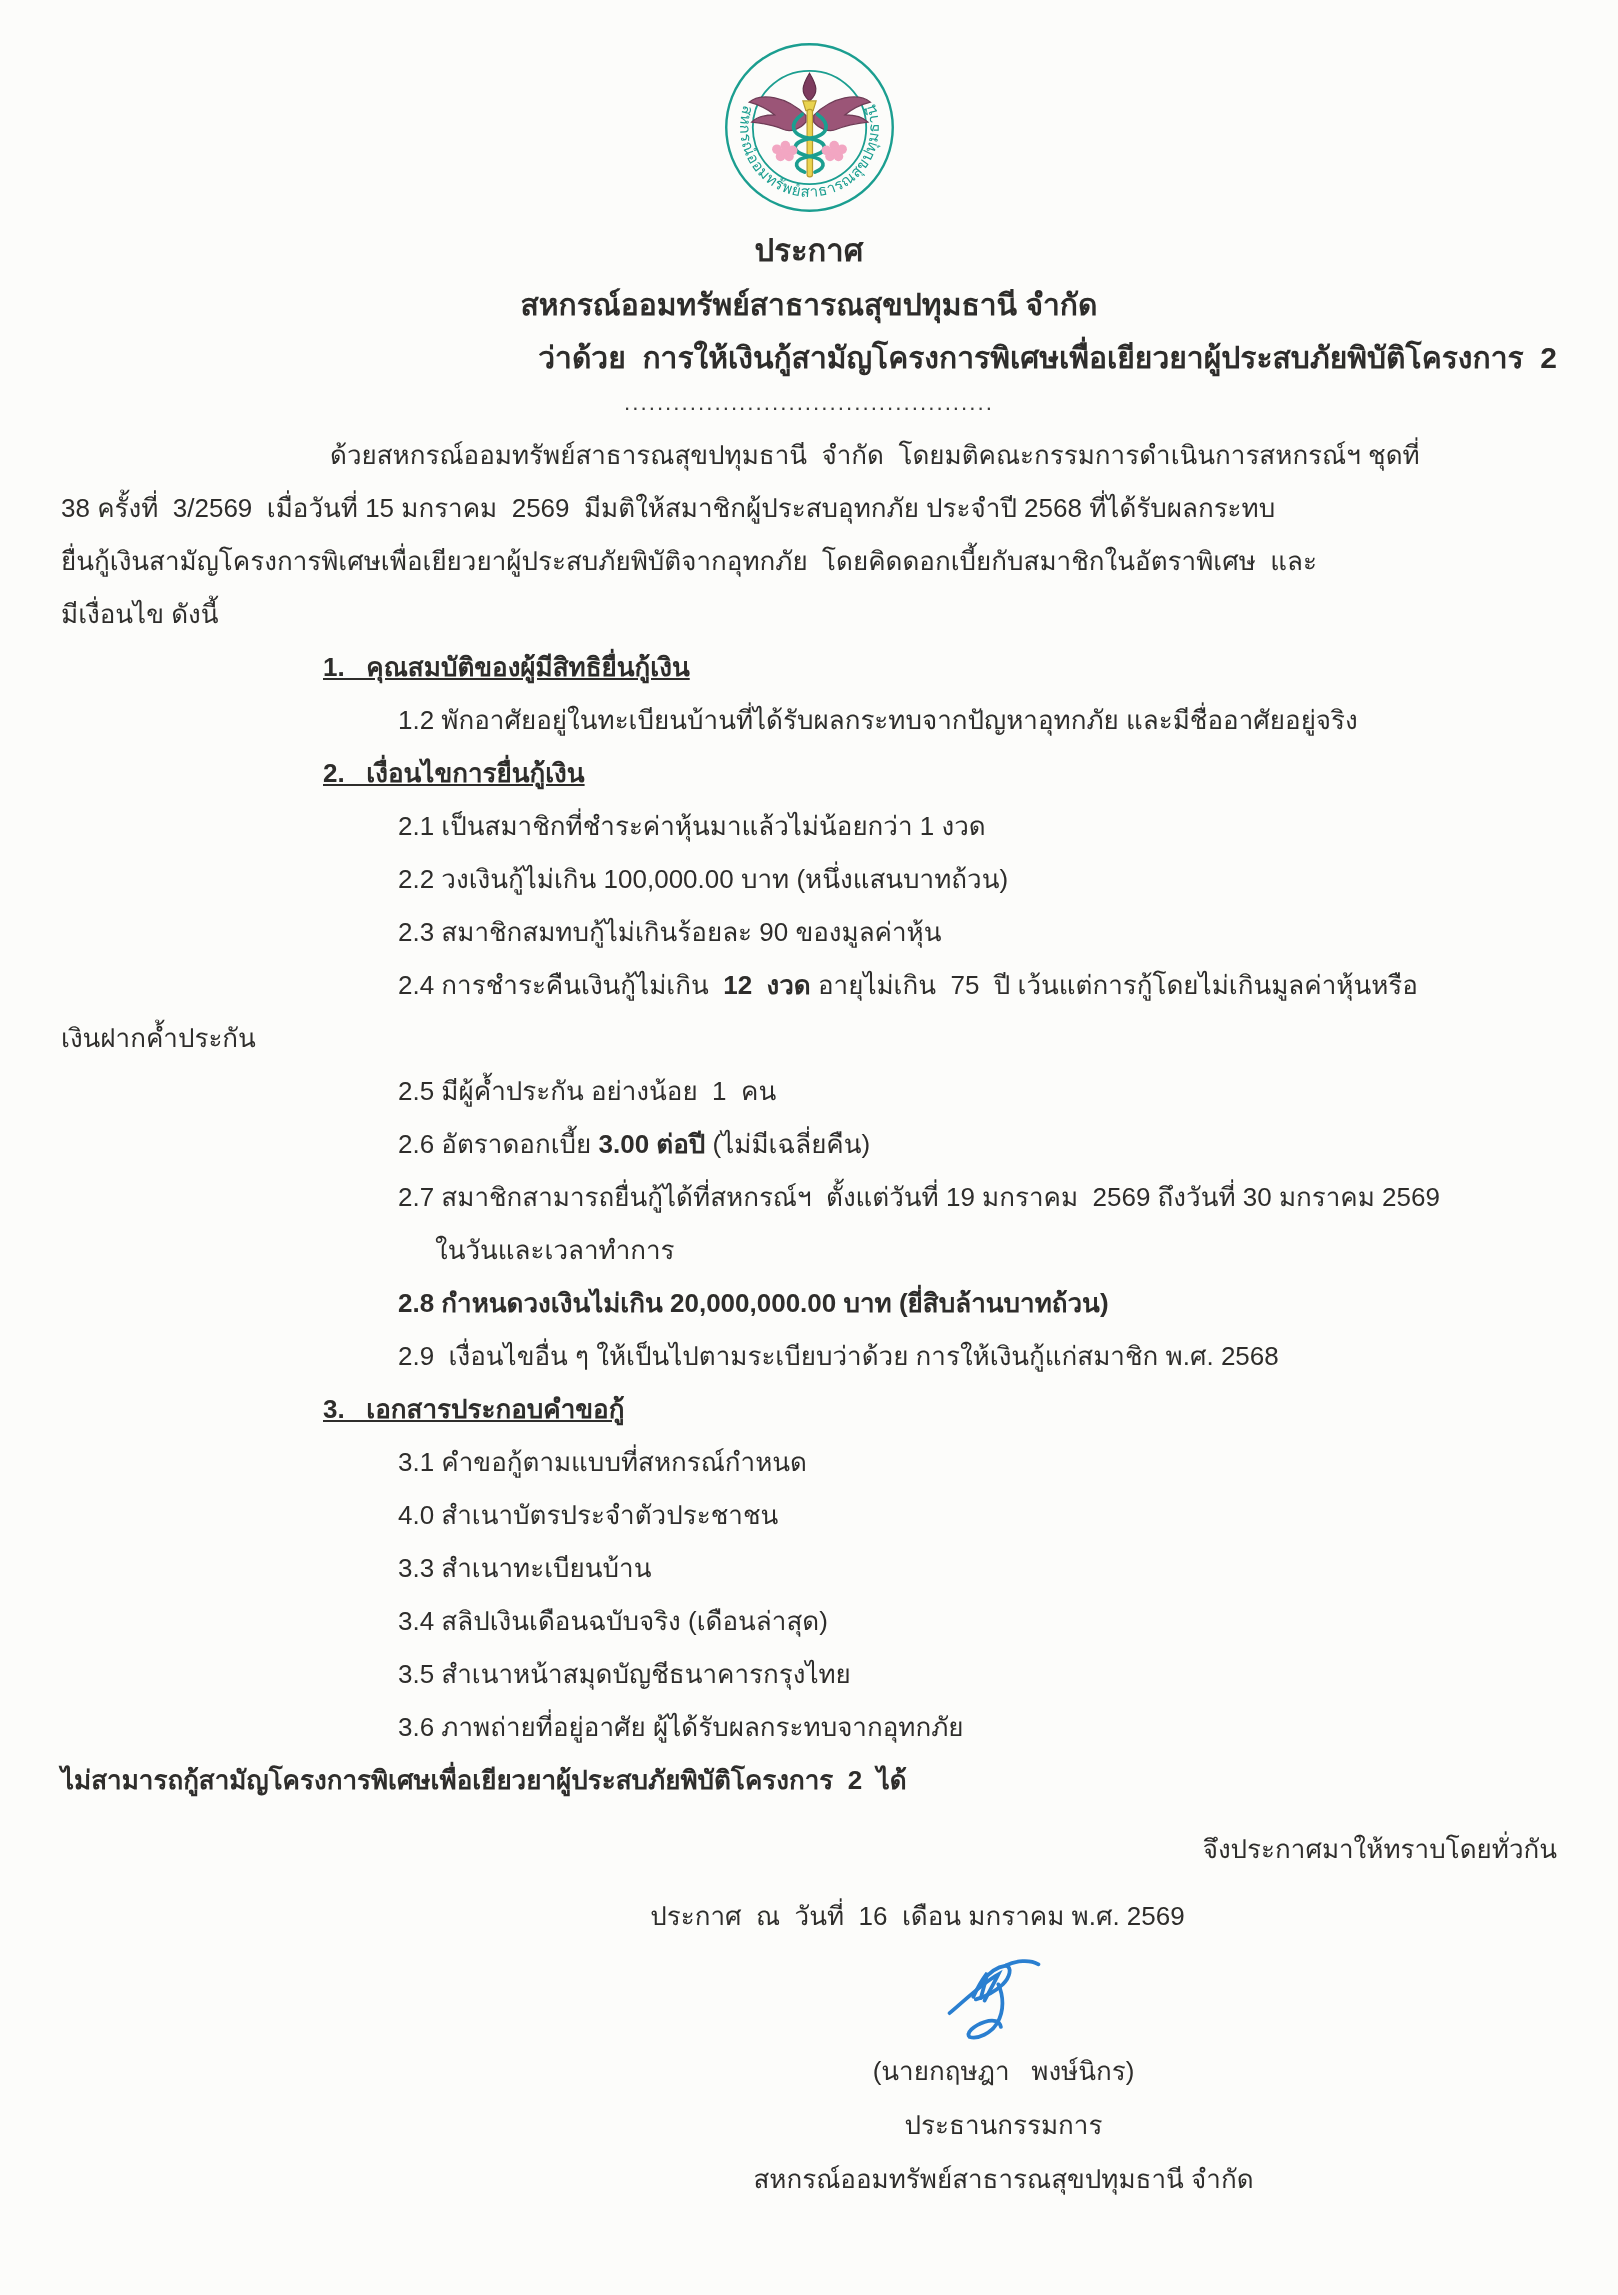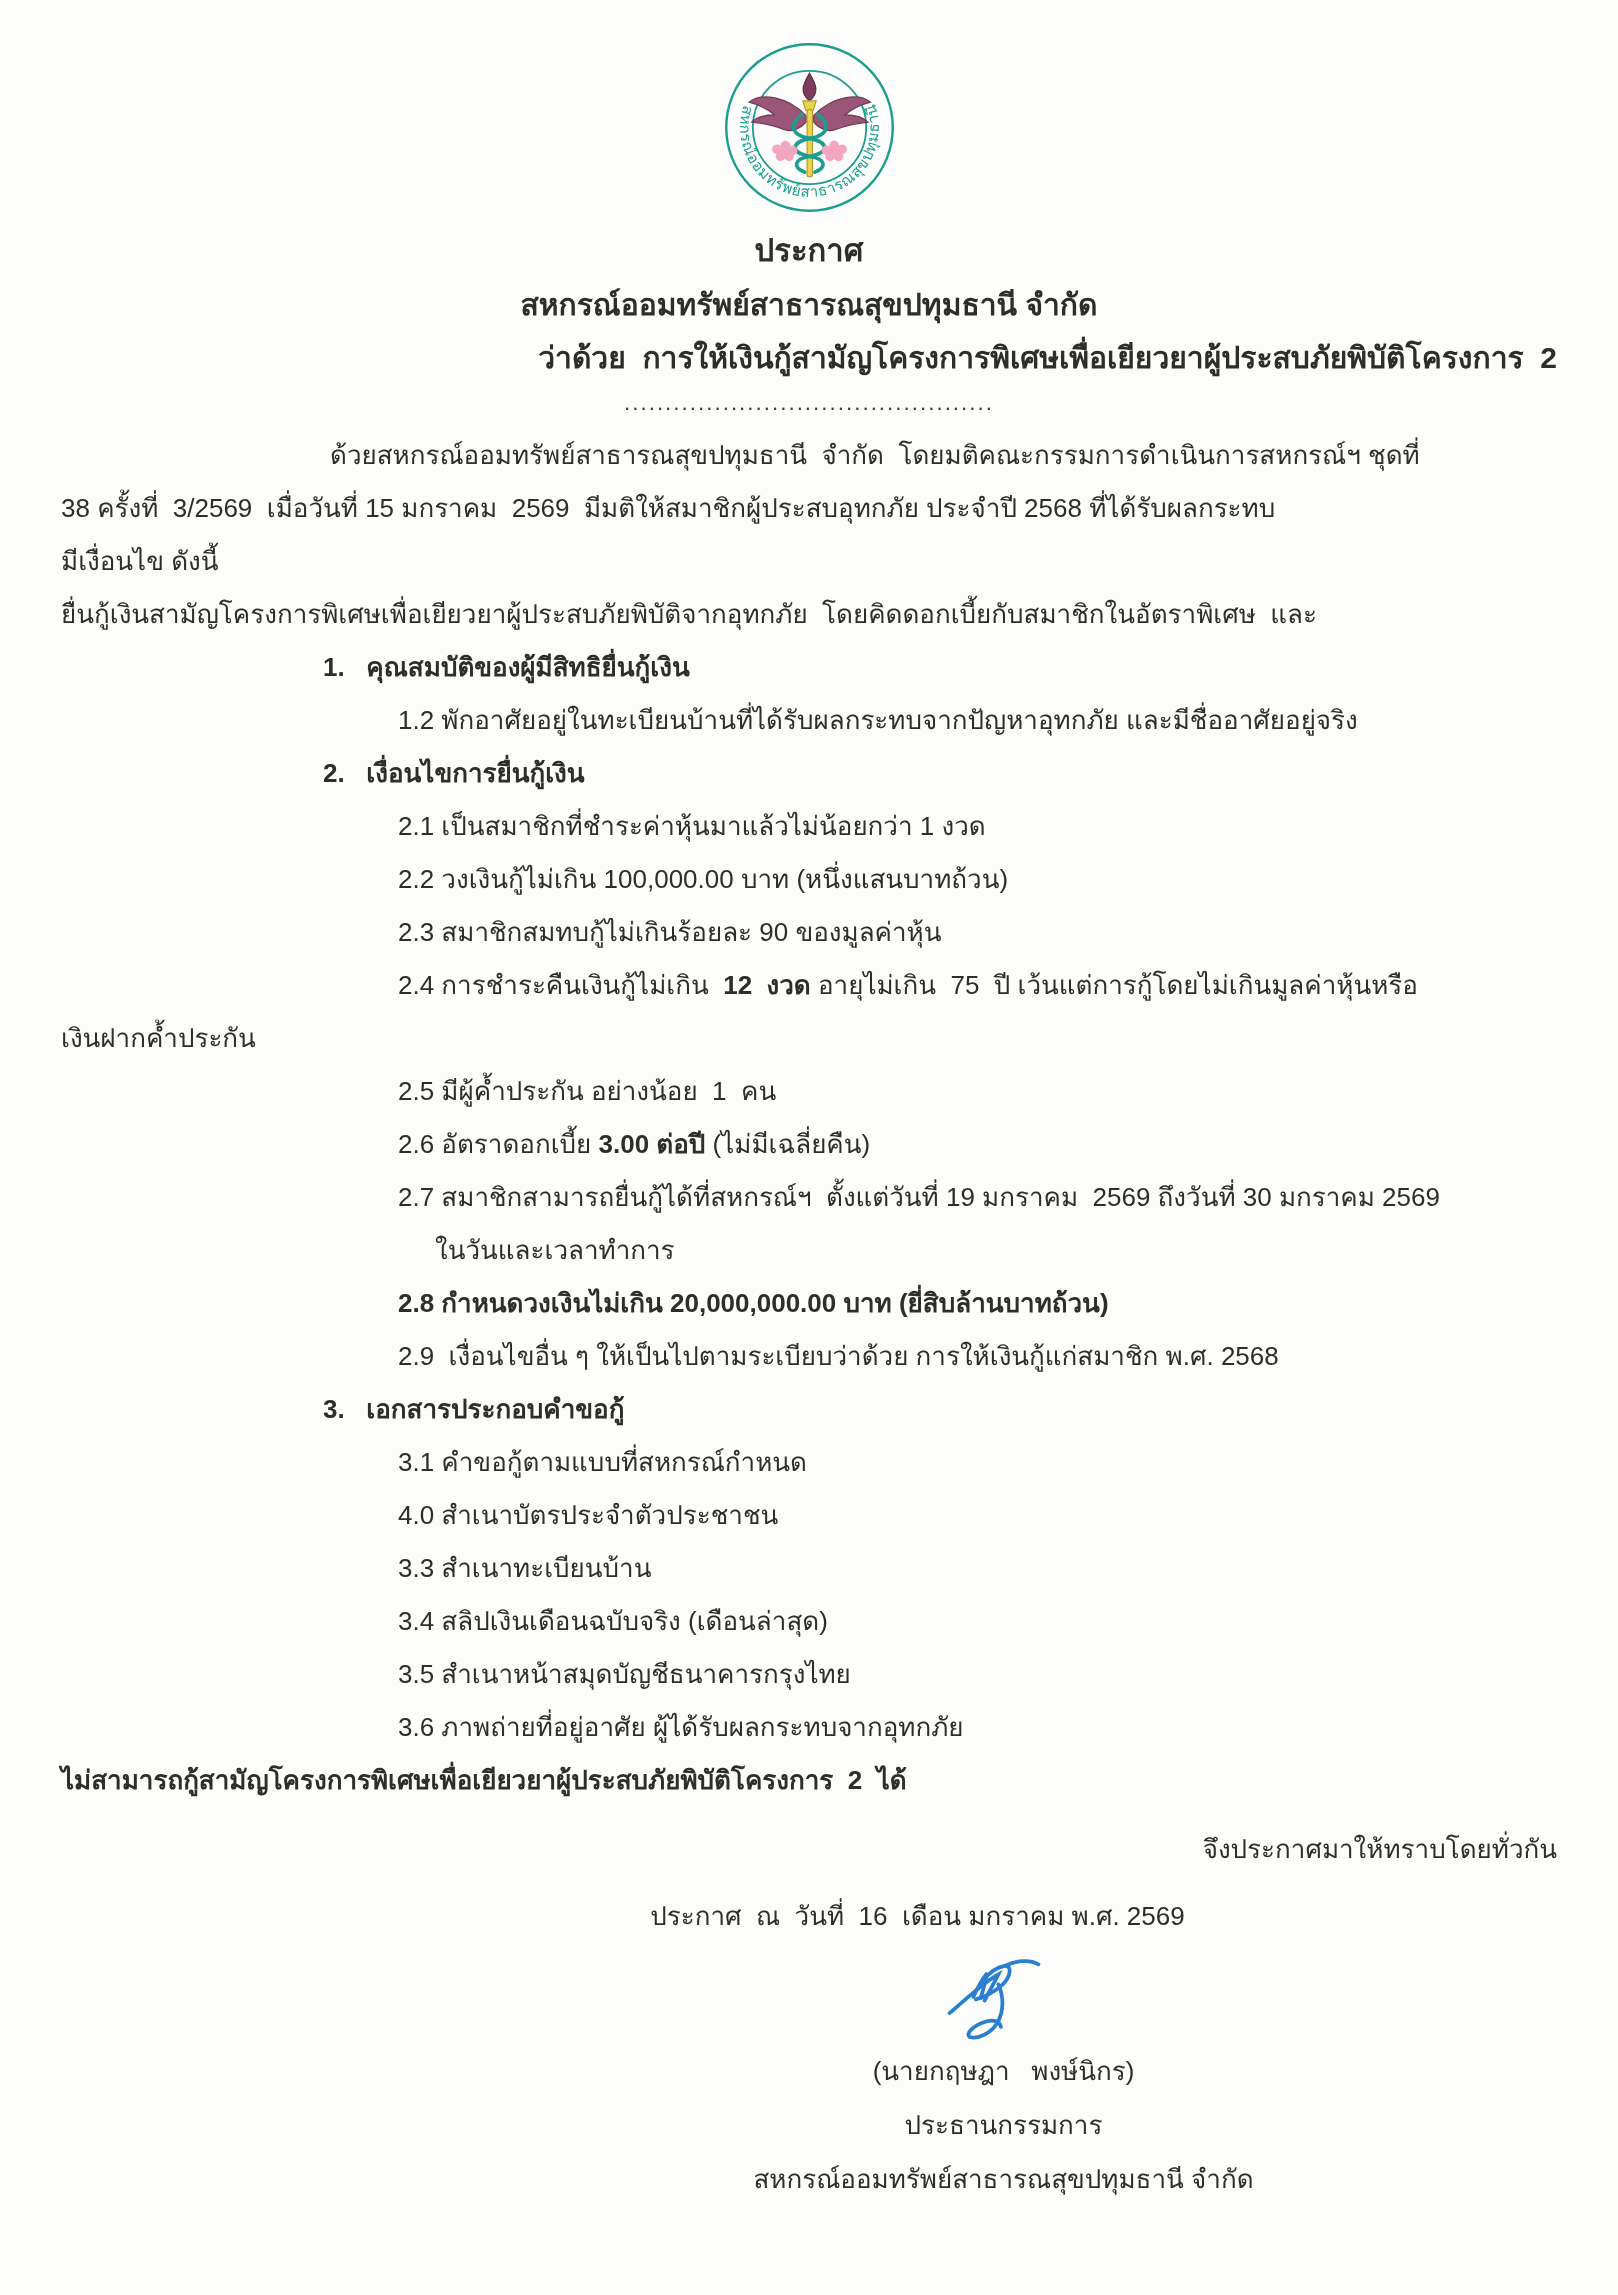--- a/index.html
+++ b/index.html
@@ -12,21 +12,21 @@
   }
   .line{white-space:pre-wrap;}
   .bold{font-weight:700;}
   .logo-wrap{text-align:center;height:181px;}
   .title1{font-size:31px;font-weight:700;text-align:center;line-height:55px;margin-top:5.3px;}
   .title2{font-size:30px;font-weight:700;text-align:center;line-height:53px;}
   .title3{font-size:30px;font-weight:700;text-align:right;line-height:53px;}
   .dots{text-align:center;font-size:22.4px;line-height:38px;letter-spacing:2px;color:#3a3a38;}
   .intro{margin-top:6.6px;}
   .indent1{text-indent:269px;}
-  .head-item{padding-left:262px;font-weight:700;}
+  .head-item{padding-left:262px;font-weight:700;text-decoration:underline;}
   .sub{padding-left:337px;}
   .sub-cont{padding-left:374px;}
   .s4a{text-indent:275px;font-weight:700;margin-top:21px;}
   .s4b{font-weight:700;}
   .closing-line{padding-left:210px;margin-top:16px;text-align:right;}
   .date-line{text-align:center;padding-left:217px;margin-top:14.5px;white-space:pre-wrap;}
   .sig-block{margin-left:633px;width:619px;text-align:center;margin-top:9.2px;}
   .sig-svg{display:block;margin:0 auto -2.6px auto;}
   .sig-name,.sig-title,.sig-org{line-height:54px;white-space:pre-wrap;}
 </style>
@@ -80,22 +80,22 @@
   </div>
 
   <div class="title1 line">ประกาศ</div>
   <div class="title2 line">สหกรณ์ออมทรัพย์สาธารณสุขปทุมธานี จำกัด</div>
   <div class="title3 line">ว่าด้วย  การให้เงินกู้สามัญโครงการพิเศษเพื่อเยียวยาผู้ประสบภัยพิบัติโครงการ  2</div>
   <div class="dots">.............................................</div>
 
   <div class="intro">
     <div class="line indent1">ด้วยสหกรณ์ออมทรัพย์สาธารณสุขปทุมธานี  จำกัด  โดยมติคณะกรรมการดำเนินการสหกรณ์ฯ ชุดที่</div>
     <div class="line">38 ครั้งที่  3/2569  เมื่อวันที่ 15 มกราคม  2569  มีมติให้สมาชิกผู้ประสบอุทกภัย ประจำปี 2568 ที่ได้รับผลกระทบ</div>
+    <div class="line">ยื่นกู้เงินสามัญโครงการพิเศษเพื่อเยียวยาผู้ประสบภัยพิบัติจากอุทกภัย  โดยคิดดอกเบี้ยกับสมาชิกในอัตราพิเศษ  และ</div>
     <div class="line">มีเงื่อนไข ดังนี้</div>
-    <div class="line">ยื่นกู้เงินสามัญโครงการพิเศษเพื่อเยียวยาผู้ประสบภัยพิบัติจากอุทกภัย  โดยคิดดอกเบี้ยกับสมาชิกในอัตราพิเศษ  และ</div>
   </div>
 
   <div class="line head-item">1.   คุณสมบัติของผู้มีสิทธิยื่นกู้เงิน</div>
   <div class="line sub">1.2 พักอาศัยอยู่ในทะเบียนบ้านที่ได้รับผลกระทบจากปัญหาอุทกภัย และมีชื่ออาศัยอยู่จริง</div>
 
   <div class="line head-item">2.   เงื่อนไขการยื่นกู้เงิน</div>
   <div class="line sub">2.1 เป็นสมาชิกที่ชำระค่าหุ้นมาแล้วไม่น้อยกว่า 1 งวด</div>
   <div class="line sub">2.2 วงเงินกู้ไม่เกิน 100,000.00 บาท (หนึ่งแสนบาทถ้วน)</div>
   <div class="line sub">2.3 สมาชิกสมทบกู้ไม่เกินร้อยละ 90 ของมูลค่าหุ้น</div>
   <div class="line sub"><span>2.4 การชำระคืนเงินกู้ไม่เกิน  </span><span class="bold">12  งวด</span><span> อายุไม่เกิน  75  ปี เว้นแต่การกู้โดยไม่เกินมูลค่าหุ้นหรือ</span></div>

